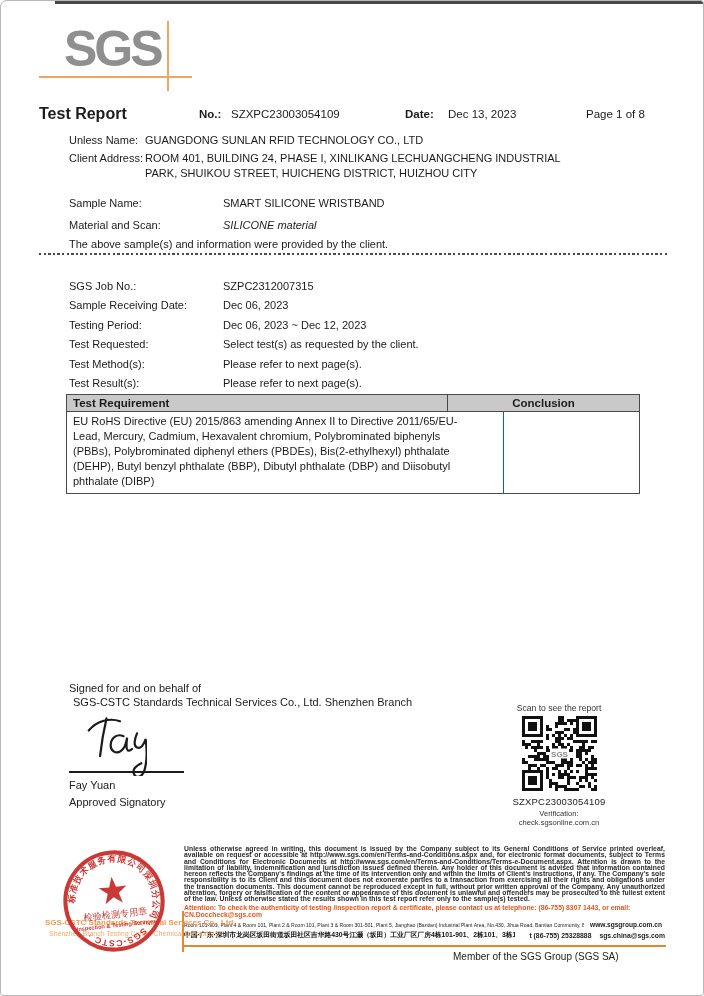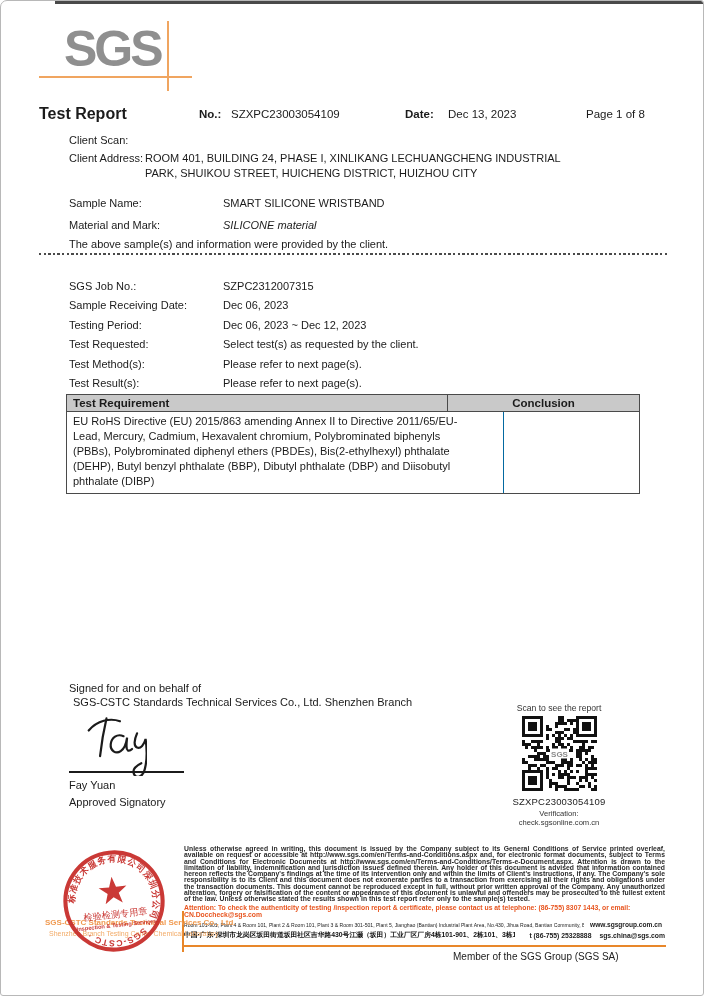--- a/index.html
+++ b/index.html
@@ -70,27 +70,28 @@
   <div class="logo-hline"></div>
   <div class="logo-vline"></div>
 
   <div class="report-title">Test Report</div>
   <span class="abs b" style="left:198px;top:107px;font-size:11.5px;">No.:</span>
   <span class="abs" style="left:230px;top:107px;font-size:11.5px;">SZXPC23003054109</span>
   <span class="abs b" style="left:404px;top:107px;font-size:11.5px;">Date:</span>
   <span class="abs" style="left:447px;top:107px;font-size:11.5px;">Dec 13, 2023</span>
   <span class="abs" style="left:585px;top:107px;font-size:11.5px;">Page 1 of 8</span>
 
-  <span class="lv-label t11" style="top:132px;">Client Scan:</span>
+  <span class="lv-label t11" style="top:132px;">Unless Name:</span>
+  <span class="abs t11" style="left:144px;top:132px;">GUANGDONG SUNLAN RFID TECHNOLOGY CO., LTD</span>
   <span class="lv-label t11" style="top:150px;">Client Address:</span>
   <span class="abs t11" style="left:144px;top:150px;width:450px;line-height:15px;">ROOM 401, BUILDING 24, PHASE I, XINLIKANG LECHUANGCHENG INDUSTRIAL PARK, SHUIKOU STREET, HUICHENG DISTRICT, HUIZHOU CITY</span>
 
   <span class="lv-label t11" style="top:195px;">Sample Name:</span>
   <span class="lv-value t11" style="top:195px;">SMART SILICONE WRISTBAND</span>
-  <span class="lv-label t11" style="top:217px;">Material and Mark:</span>
+  <span class="lv-label t11" style="top:217px;">Material and Scan:</span>
   <span class="lv-value t11" style="top:217px;font-style:italic;">SILICONE material</span>
   <span class="lv-label t11" style="top:236px;">The above sample(s) and information were provided by the client.</span>
 
   <div class="dashed-sep"></div>
 
   <span class="lv-label t11" style="top:278px;">SGS Job No.:</span>
   <span class="lv-value t11" style="top:278px;">SZPC2312007315</span>
   <span class="lv-label t11" style="top:297px;">Sample Receiving Date:</span>
   <span class="lv-value t11" style="top:297px;">Dec 06, 2023</span>
   <span class="lv-label t11" style="top:317px;">Testing Period:</span>

